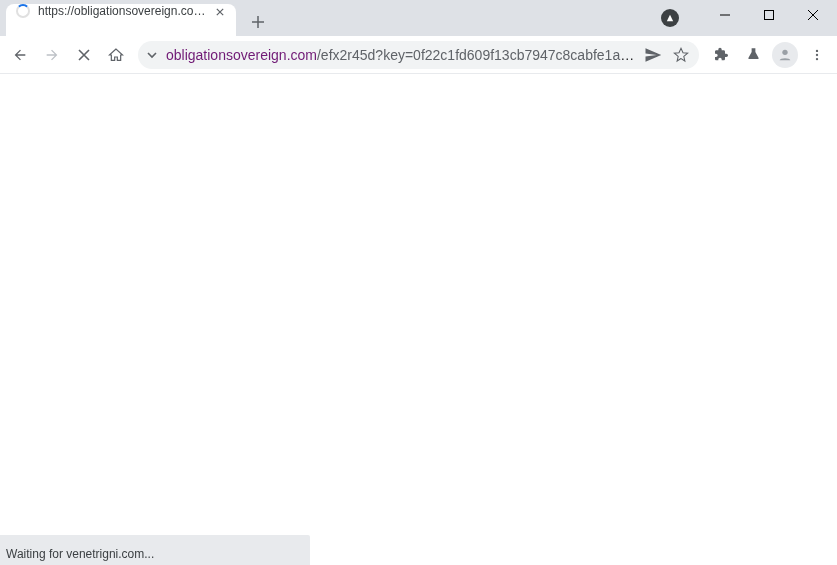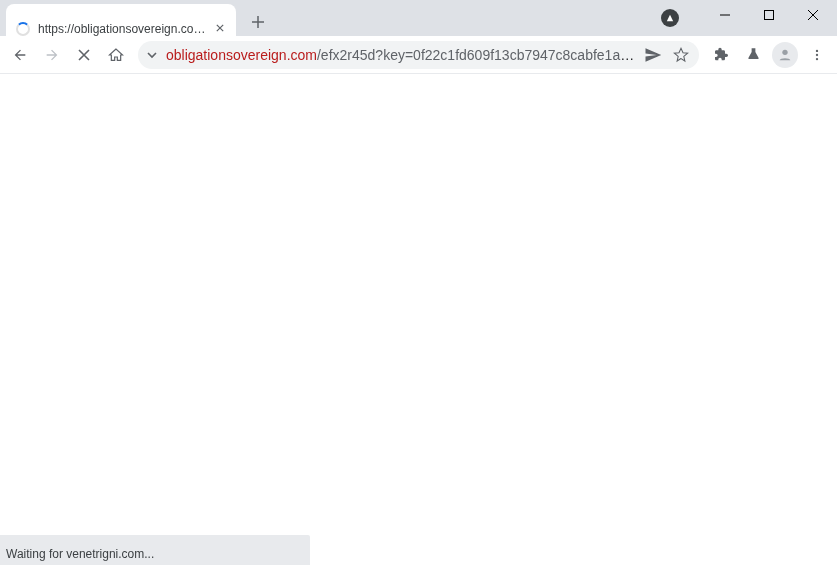--- a/index.html
+++ b/index.html
@@ -25,21 +25,21 @@
       height: 36px;
       padding-left: 6px;
       flex: 1;
     }
     .tab {
       background: #fff;
       height: 32px;
       margin-top: 4px;
       border-radius: 8px 8px 0 0;
       display: flex;
-      align-items: flex-end;
+      align-items: flex-start;
       padding: 0 8px 0 10px;
       min-width: 210px;
       max-width: 230px;
       position: relative;
     }
     .tab .spinner {
       width: 14px;
       height: 14px;
       border: 2px solid #e0e0e0;
       border-top-color: #1a73e8;
@@ -145,21 +145,21 @@
       align-items:center;
     }
     .url-text {
       flex: 1;
       white-space: nowrap;
       overflow: hidden;
       text-overflow: ellipsis;
       font-size: 14px;
       color: #202124;
     }
-    .url-host { color: #b91c1c; }
+    .url-host { color: #701a75; }
     .url-path { color: #5f6368; }
     .omni-action {
       width: 28px;
       height: 24px;
       display: flex;
       align-items: center;
       justify-content: center;
       color: #5f6368;
       cursor: pointer;
     }

